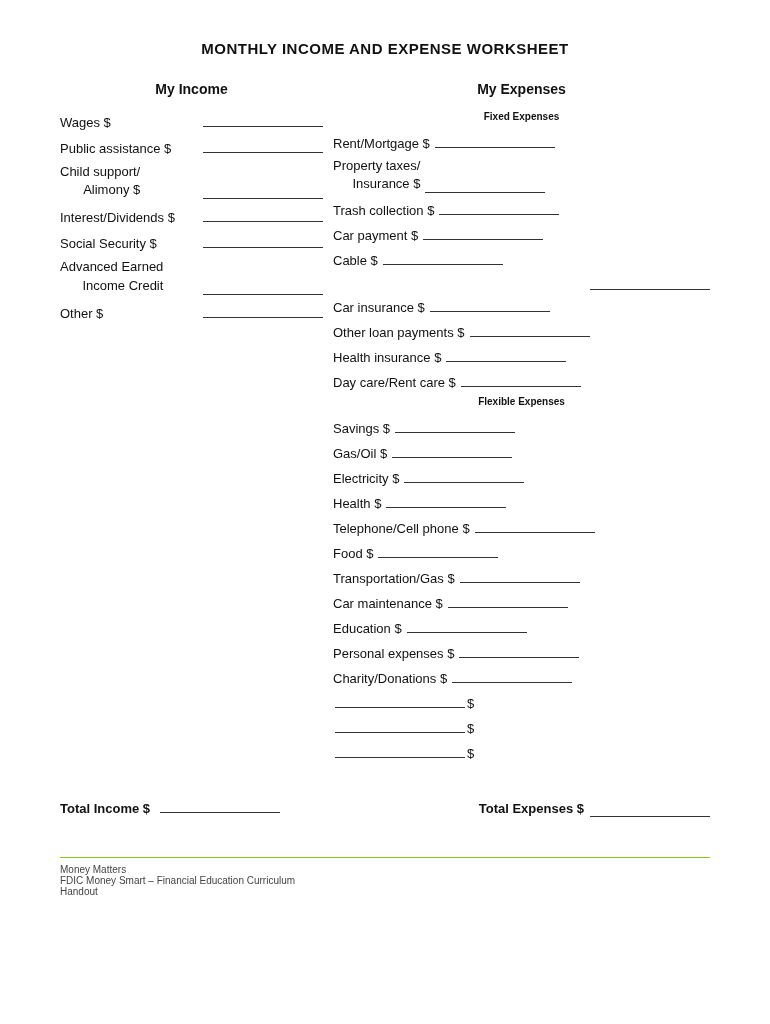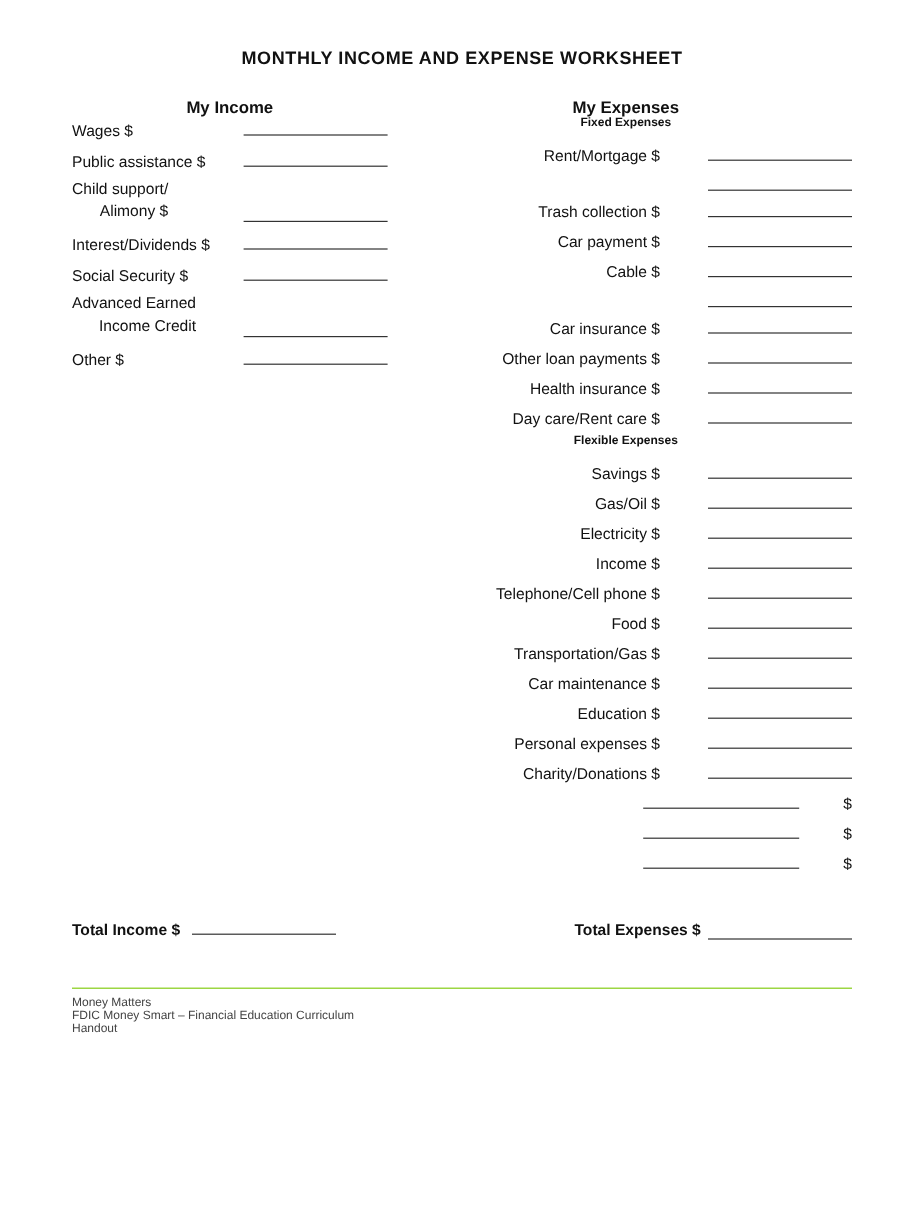--- a/index.html
+++ b/index.html
@@ -31,20 +31,21 @@
     .income-col {
       width: 42%;
       padding-right: 10px;
     }
     .expenses-col {
       width: 58%;
     }
     .col-header {
       font-weight: bold;
       font-size: 14px;
+      margin-bottom: 14px;
       text-align: center;
     }
     .section-header {
       font-weight: bold;
       font-size: 10px;
       margin-bottom: 10px;
       text-align: center;
     }
     .underline {
       display: inline-block;
@@ -60,24 +61,23 @@
       align-items: baseline;
       margin-bottom: 7px;
     }
     .income-label {
       text-align: right;
       margin-right: 3px;
     }
     
     .exp-row {
       display: flex;
-      justify-content: flex-end;
+      justify-content: flex-start;
       align-items: baseline;
       margin-bottom: 6px;
-      gap: 35px;
     }
     .exp-label {
       text-align: right;
       margin-right: 3px;
       white-space: nowrap;
     }
     .exp-label.two-line {
       text-align: right;
       line-height: 1.4;
     }
@@ -170,20 +170,21 @@
   <div class="expenses-col">
     <div class="col-header">My Expenses</div>
     <div class="section-header">Fixed Expenses</div>
 
     <div class="exp-row">
       <span class="exp-label">Rent/Mortgage $</span>
       <span class="underline"></span>
     </div>
 
     <div class="exp-row" style="align-items:flex-end;">
+      <span class="exp-label two-line">Property taxes/<br>Insurance $</span>
       <span class="underline"></span>
     </div>
 
     <div class="exp-row">
       <span class="exp-label">Trash collection $</span>
       <span class="underline"></span>
     </div>
 
     <div class="exp-row">
       <span class="exp-label">Car payment $</span>
@@ -230,21 +231,21 @@
       <span class="exp-label">Gas/Oil $</span>
       <span class="underline"></span>
     </div>
 
     <div class="exp-row">
       <span class="exp-label">Electricity $</span>
       <span class="underline"></span>
     </div>
 
     <div class="exp-row">
-      <span class="exp-label">Income $</span>
+      <span class="exp-label">Health $</span>
       <span class="underline"></span>
     </div>
 
     <div class="exp-row">
       <span class="exp-label">Telephone/Cell phone $</span>
       <span class="underline"></span>
     </div>
 
     <div class="exp-row">
       <span class="exp-label">Food $</span>

